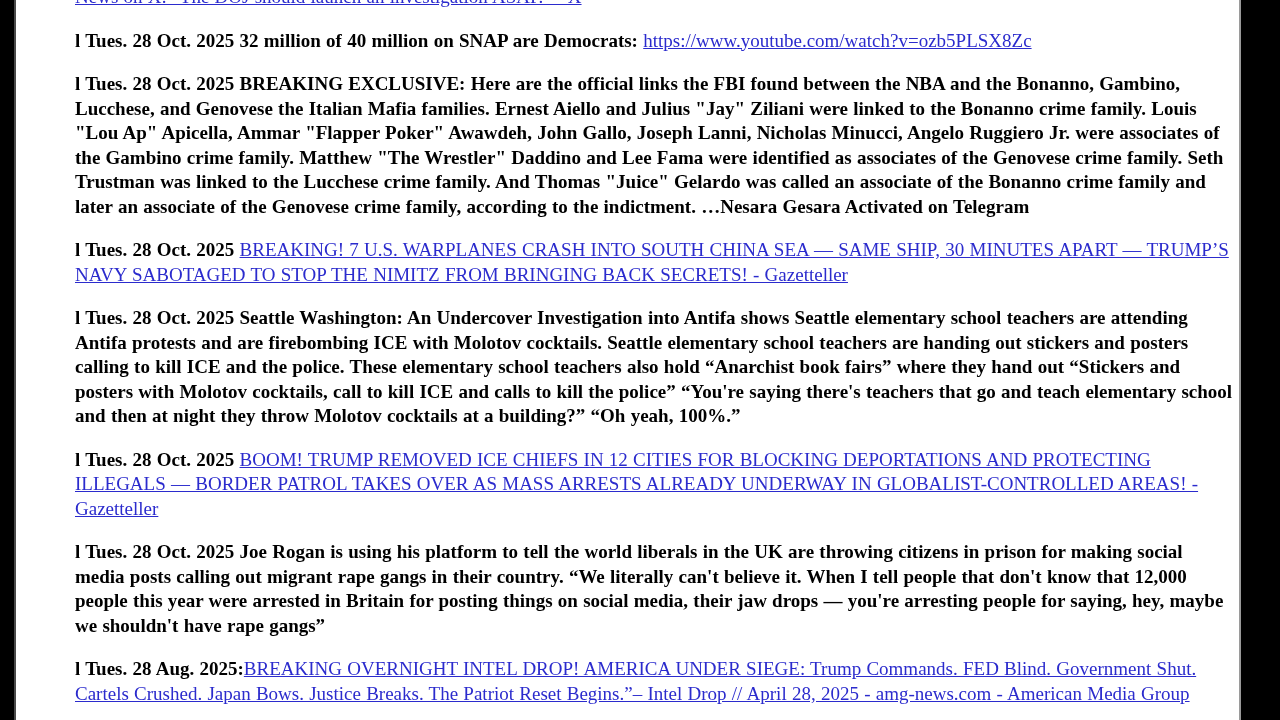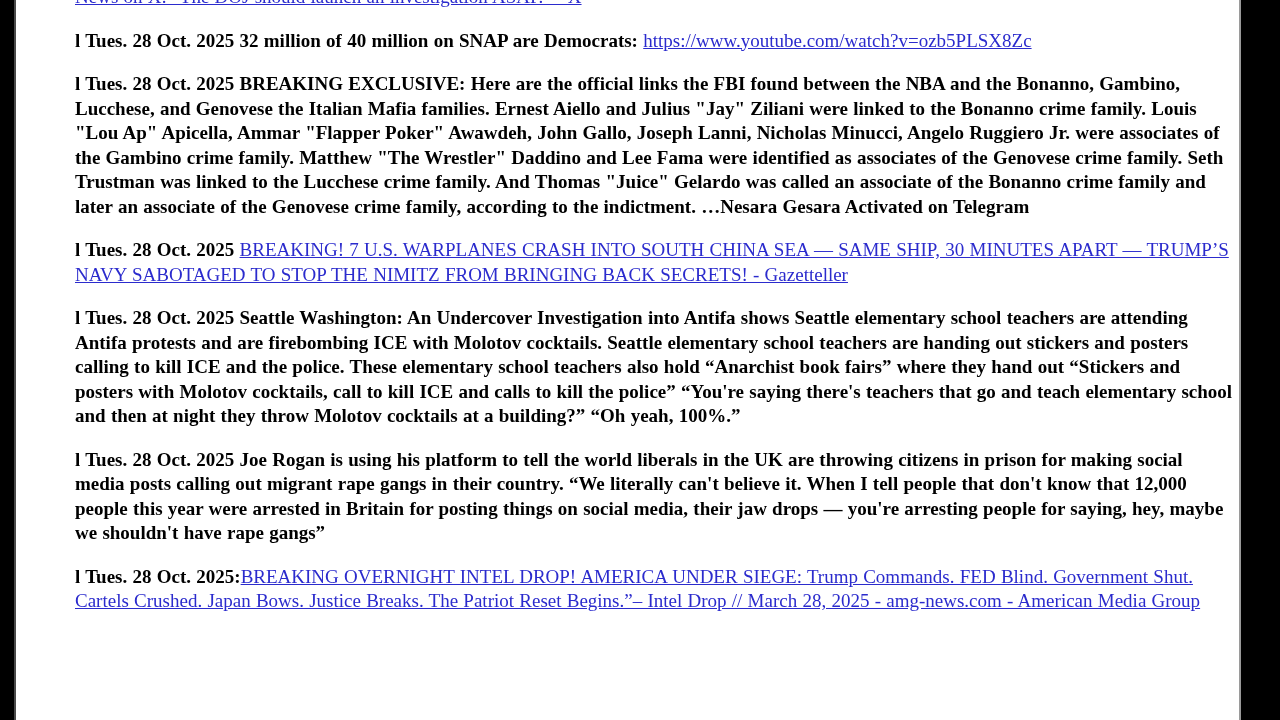--- a/index.html
+++ b/index.html
@@ -76,19 +76,20 @@
 <div class="frame">
   <div class="letterbox left"></div>
   <div class="page">
     <div class="doc">
       <div class="doc-inner" id="doc-inner">
           <p><a href="#">News on X: "The DOJ should launch an investigation ASAP." - X</a></p>
           <p><span>l Tues. 28 Oct. 2025 32 million of 40 million on SNAP are Democrats: </span><a href="#">https://www.youtube.com/watch?v=ozb5PLSX8Zc</a></p>
           <p><span>l Tues. 28 Oct. 2025 BREAKING EXCLUSIVE: Here are the official links the FBI found between the NBA and the Bonanno, Gambino, Lucchese, and Genovese the Italian Mafia families. Ernest Aiello and Julius "Jay" Ziliani were linked to the Bonanno crime family. Louis "Lou Ap" Apicella, Ammar "Flapper Poker" Awawdeh, John Gallo, Joseph Lanni, Nicholas Minucci, Angelo Ruggiero Jr. were associates of the Gambino crime family. Matthew "The Wrestler" Daddino and Lee Fama were identified as associates of the Genovese crime family. Seth Trustman was linked to the Lucchese crime family. And Thomas "Juice" Gelardo was called an associate of the Bonanno crime family and later an associate of the Genovese crime family, according to the indictment. …Nesara Gesara Activated on Telegram</span></p>
           <p><span>l Tues. 28 Oct. 2025 </span><a href="#">BREAKING! 7 U.S. WARPLANES CRASH INTO SOUTH CHINA SEA — SAME SHIP, 30 MINUTES APART — TRUMP’S NAVY SABOTAGED TO STOP THE NIMITZ FROM BRINGING BACK SECRETS! - Gazetteller</a></p>
           <p><span>l Tues. 28 Oct. 2025 Seattle Washington: An Undercover Investigation into Antifa shows Seattle elementary school teachers are attending Antifa protests and are firebombing ICE with Molotov cocktails. Seattle elementary school teachers are handing out stickers and posters calling to kill ICE and the police. These elementary school teachers also hold “Anarchist book fairs” where they hand out “Stickers and posters with Molotov cocktails, call to kill ICE and calls to kill the police” “You're saying there's teachers that go and teach elementary school and then at night they throw Molotov cocktails at a building?” “Oh yeah, 100%.”</span></p>
+          <p><span>l Tues. 28 Oct. 2025 </span><a href="#">BOOM! TRUMP REMOVED ICE CHIEFS IN 12 CITIES FOR BLOCKING DEPORTATIONS AND PROTECTING ILLEGALS — BORDER PATROL TAKES OVER AS MASS ARRESTS ALREADY UNDERWAY IN GLOBALIST-CONTROLLED AREAS! - Gazetteller</a></p>
           <p><span>l Tues. 28 Oct. 2025 Joe Rogan is using his platform to tell the world liberals in the UK are throwing citizens in prison for making social media posts calling out migrant rape gangs in their country. “We literally can't believe it. When I tell people that don't know that 12,000 people this year were arrested in Britain for posting things on social media, their jaw drops — you're arresting people for saying, hey, maybe we shouldn't have rape gangs”</span></p>
-          <p><span>l Tues. 28 Oct. 2025:</span><a href="#">BREAKING OVERNIGHT INTEL DROP! AMERICA UNDER SIEGE: Trump Commands. FED Blind. Government Shut. Cartels Crushed. Japan Bows. Justice Breaks. The Patriot Reset Begins.”– Intel Drop // March 28, 2025 - amg-news.com - American Media Group</a></p>
+          <p><span>l Tues. 28 Aug. 2025:</span><a href="#">BREAKING OVERNIGHT INTEL DROP! AMERICA UNDER SIEGE: Trump Commands. FED Blind. Government Shut. Cartels Crushed. Japan Bows. Justice Breaks. The Patriot Reset Begins.”– Intel Drop // April 28, 2025 - amg-news.com - American Media Group</a></p>
         </div>
     </div>
   </div>
   <div class="letterbox right"></div>
 </div>
 
 </body></html>

